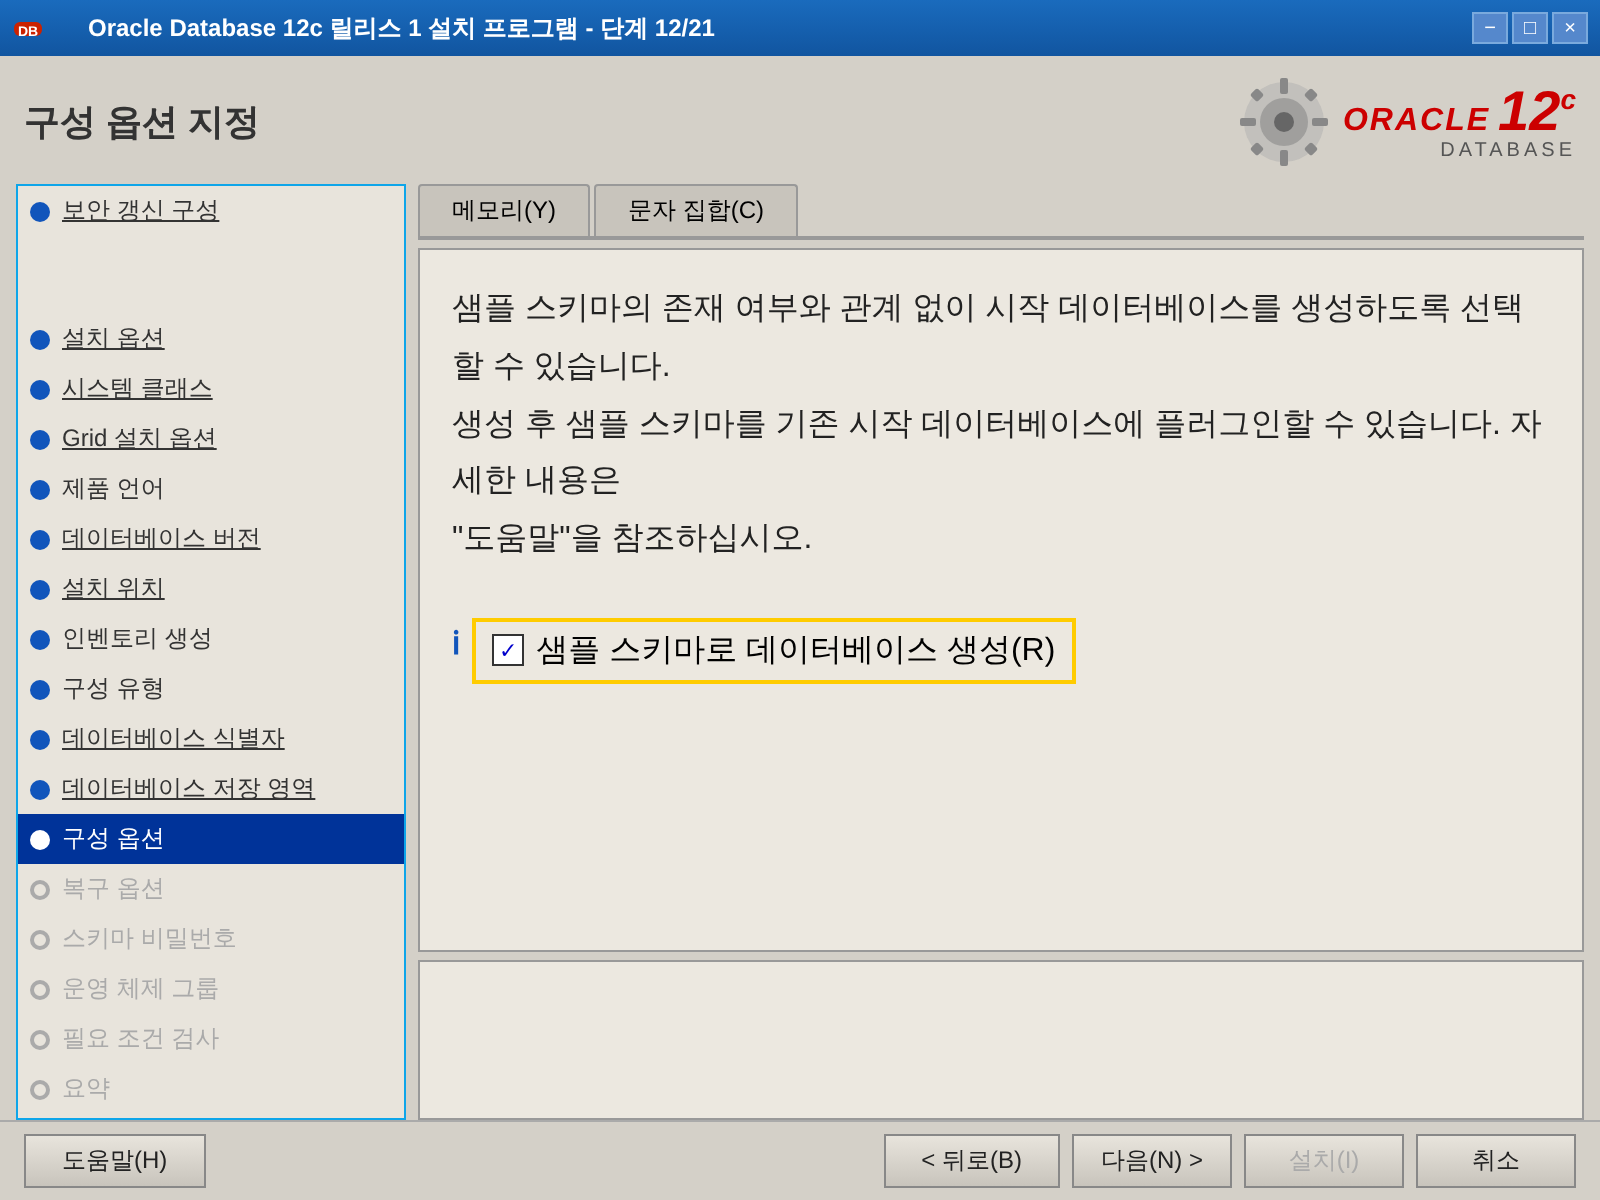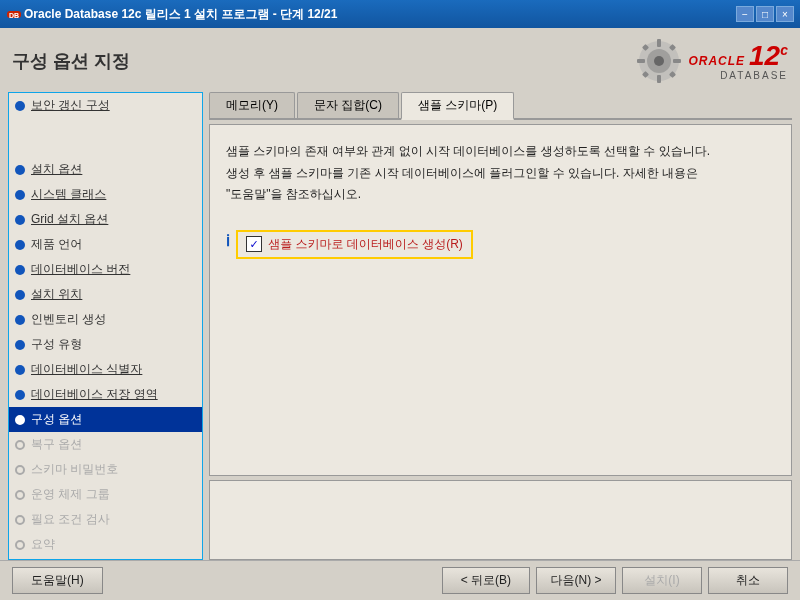--- a/index.html
+++ b/index.html
@@ -19,21 +19,21 @@
       height: 28px;
       display: flex;
       align-items: center;
       justify-content: space-between;
       padding: 0 6px;
       user-select: none;
     }
     .title-bar-left {
       display: flex;
       align-items: center;
-      gap: 2px;
+      gap: 22px;
     }
     .title-bar-icon {
       width: 16px;
       height: 16px;
     }
     .title-bar-text {
       font-size: 12px;
       font-weight: bold;
     }
     .title-bar-controls {
@@ -79,21 +79,21 @@
       align-items: center;
       gap: 4px;
     }
     .oracle-logo-text {
       display: flex;
       flex-direction: column;
       align-items: flex-end;
     }
     .oracle-brand {
       color: #cc0000;
-      font-size: 12px;
+      font-size: 16px;
       font-weight: bold;
       font-style: italic;
       letter-spacing: 1px;
     }
     .oracle-db {
       color: #555;
       font-size: 10px;
       letter-spacing: 2px;
       margin-left: 16px;
     }
@@ -201,21 +201,21 @@
     }
 
     
     .tab-content {
       background: #ece8e0;
       border: 1px solid #999;
       padding: 16px;
       flex: 1;
     }
     .description-text {
-      font-size: 12px;
+      font-size: 16px;
       line-height: 1.8;
       color: #222;
       margin-bottom: 16px;
     }
     .checkbox-row {
       display: flex;
       align-items: center;
       gap: 6px;
       margin-top: 8px;
       border: 2px solid #ffcc00;
@@ -228,22 +228,22 @@
       height: 16px;
       border: 1px solid #333;
       background: white;
       display: flex;
       align-items: center;
       justify-content: center;
       font-size: 11px;
       color: #0000cc;
     }
     .checkbox-label {
-      font-size: 12px;
-      color: #b91c1c;
+      font-size: 16px;
+      color: #000000;
     }
 
     
     .bottom-text-area {
       background: #ece8e0;
       border: 1px solid #999;
       height: 80px;
       padding: 4px;
     }
 
@@ -412,21 +412,20 @@
         <span class="sidebar-item-text">요약</span>
       </div>
 
     </div>
 
     <div class="right-panel">
 
       <div class="tabs">
         <div class="tab">메모리(Y)</div>
         <div class="tab">문자 집합(C)</div>
-        <div class="tab active">샘플 스키마(P)</div>
       </div>
 
       <div class="tab-content">
         <p class="description-text">
           샘플 스키마의 존재 여부와 관계 없이 시작 데이터베이스를 생성하도록 선택할 수 있습니다.<br>
           생성 후 샘플 스키마를 기존 시작 데이터베이스에 플러그인할 수 있습니다. 자세한 내용은<br>
           "도움말"을 참조하십시오.
         </p>
         <div style="display:flex;align-items:center;gap:6px;margin-top:12px;">
           <span style="color:#1155bb;font-size:16px;font-weight:bold;">ℹ</span>

